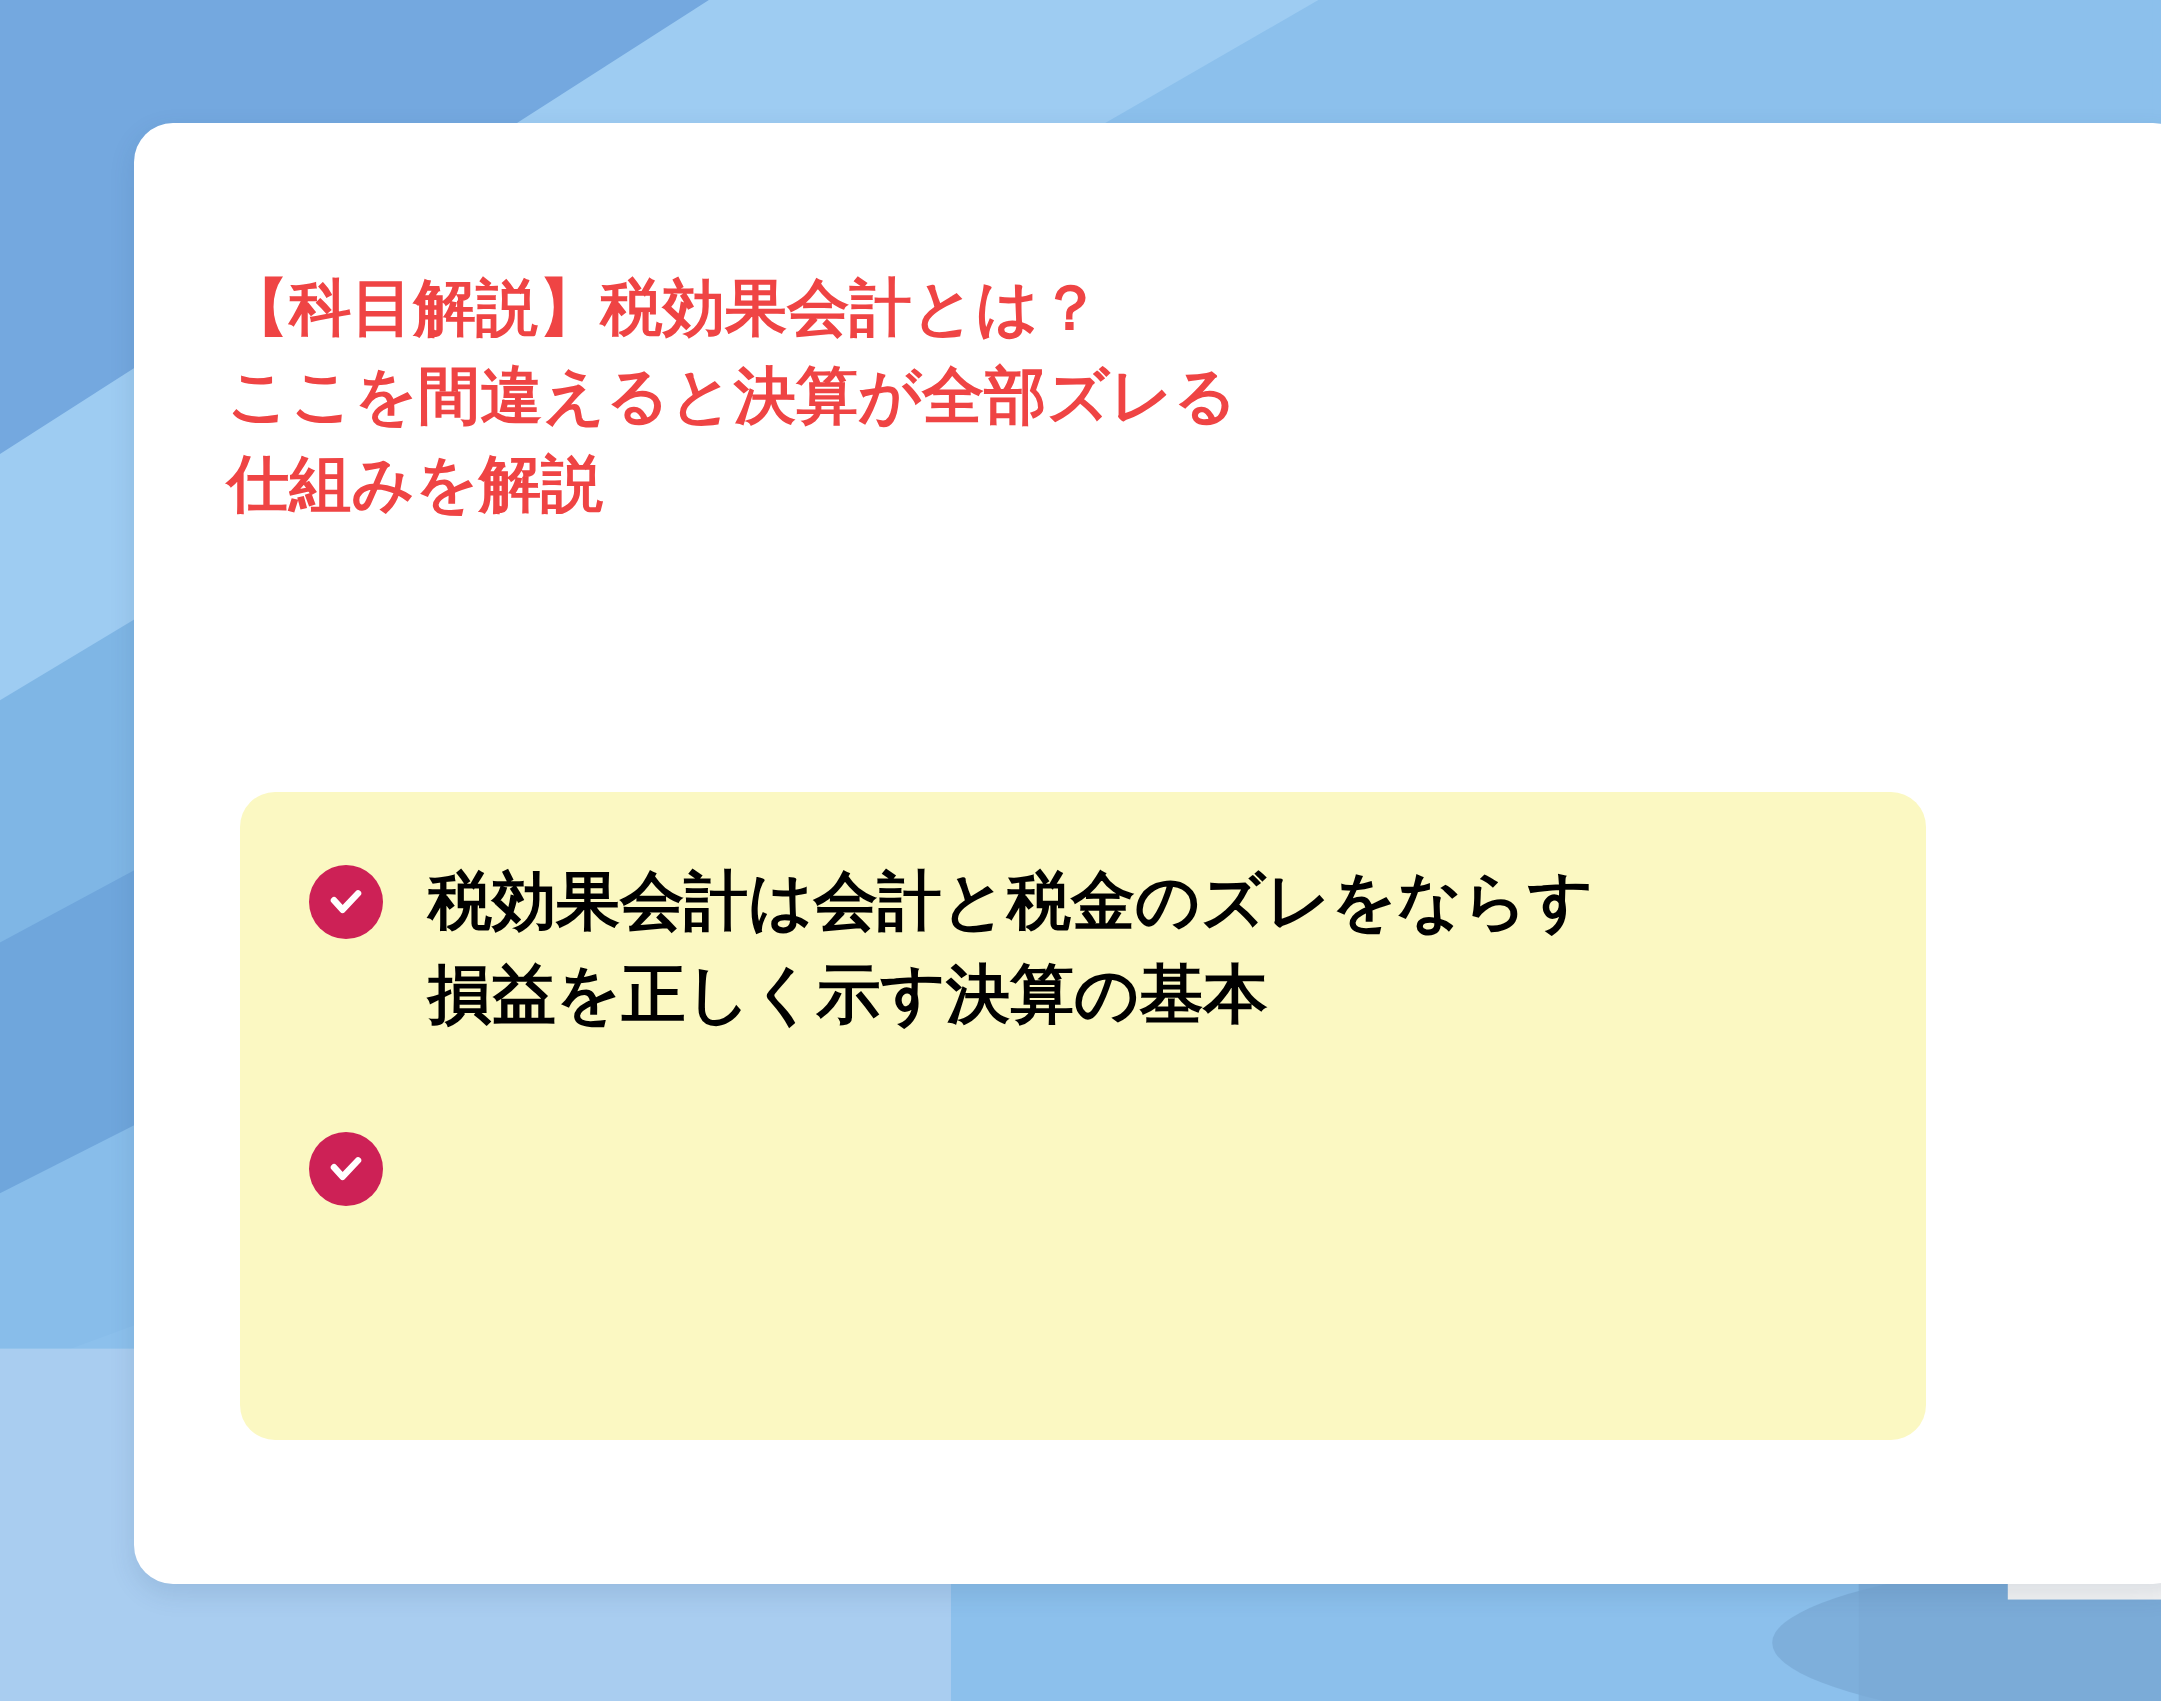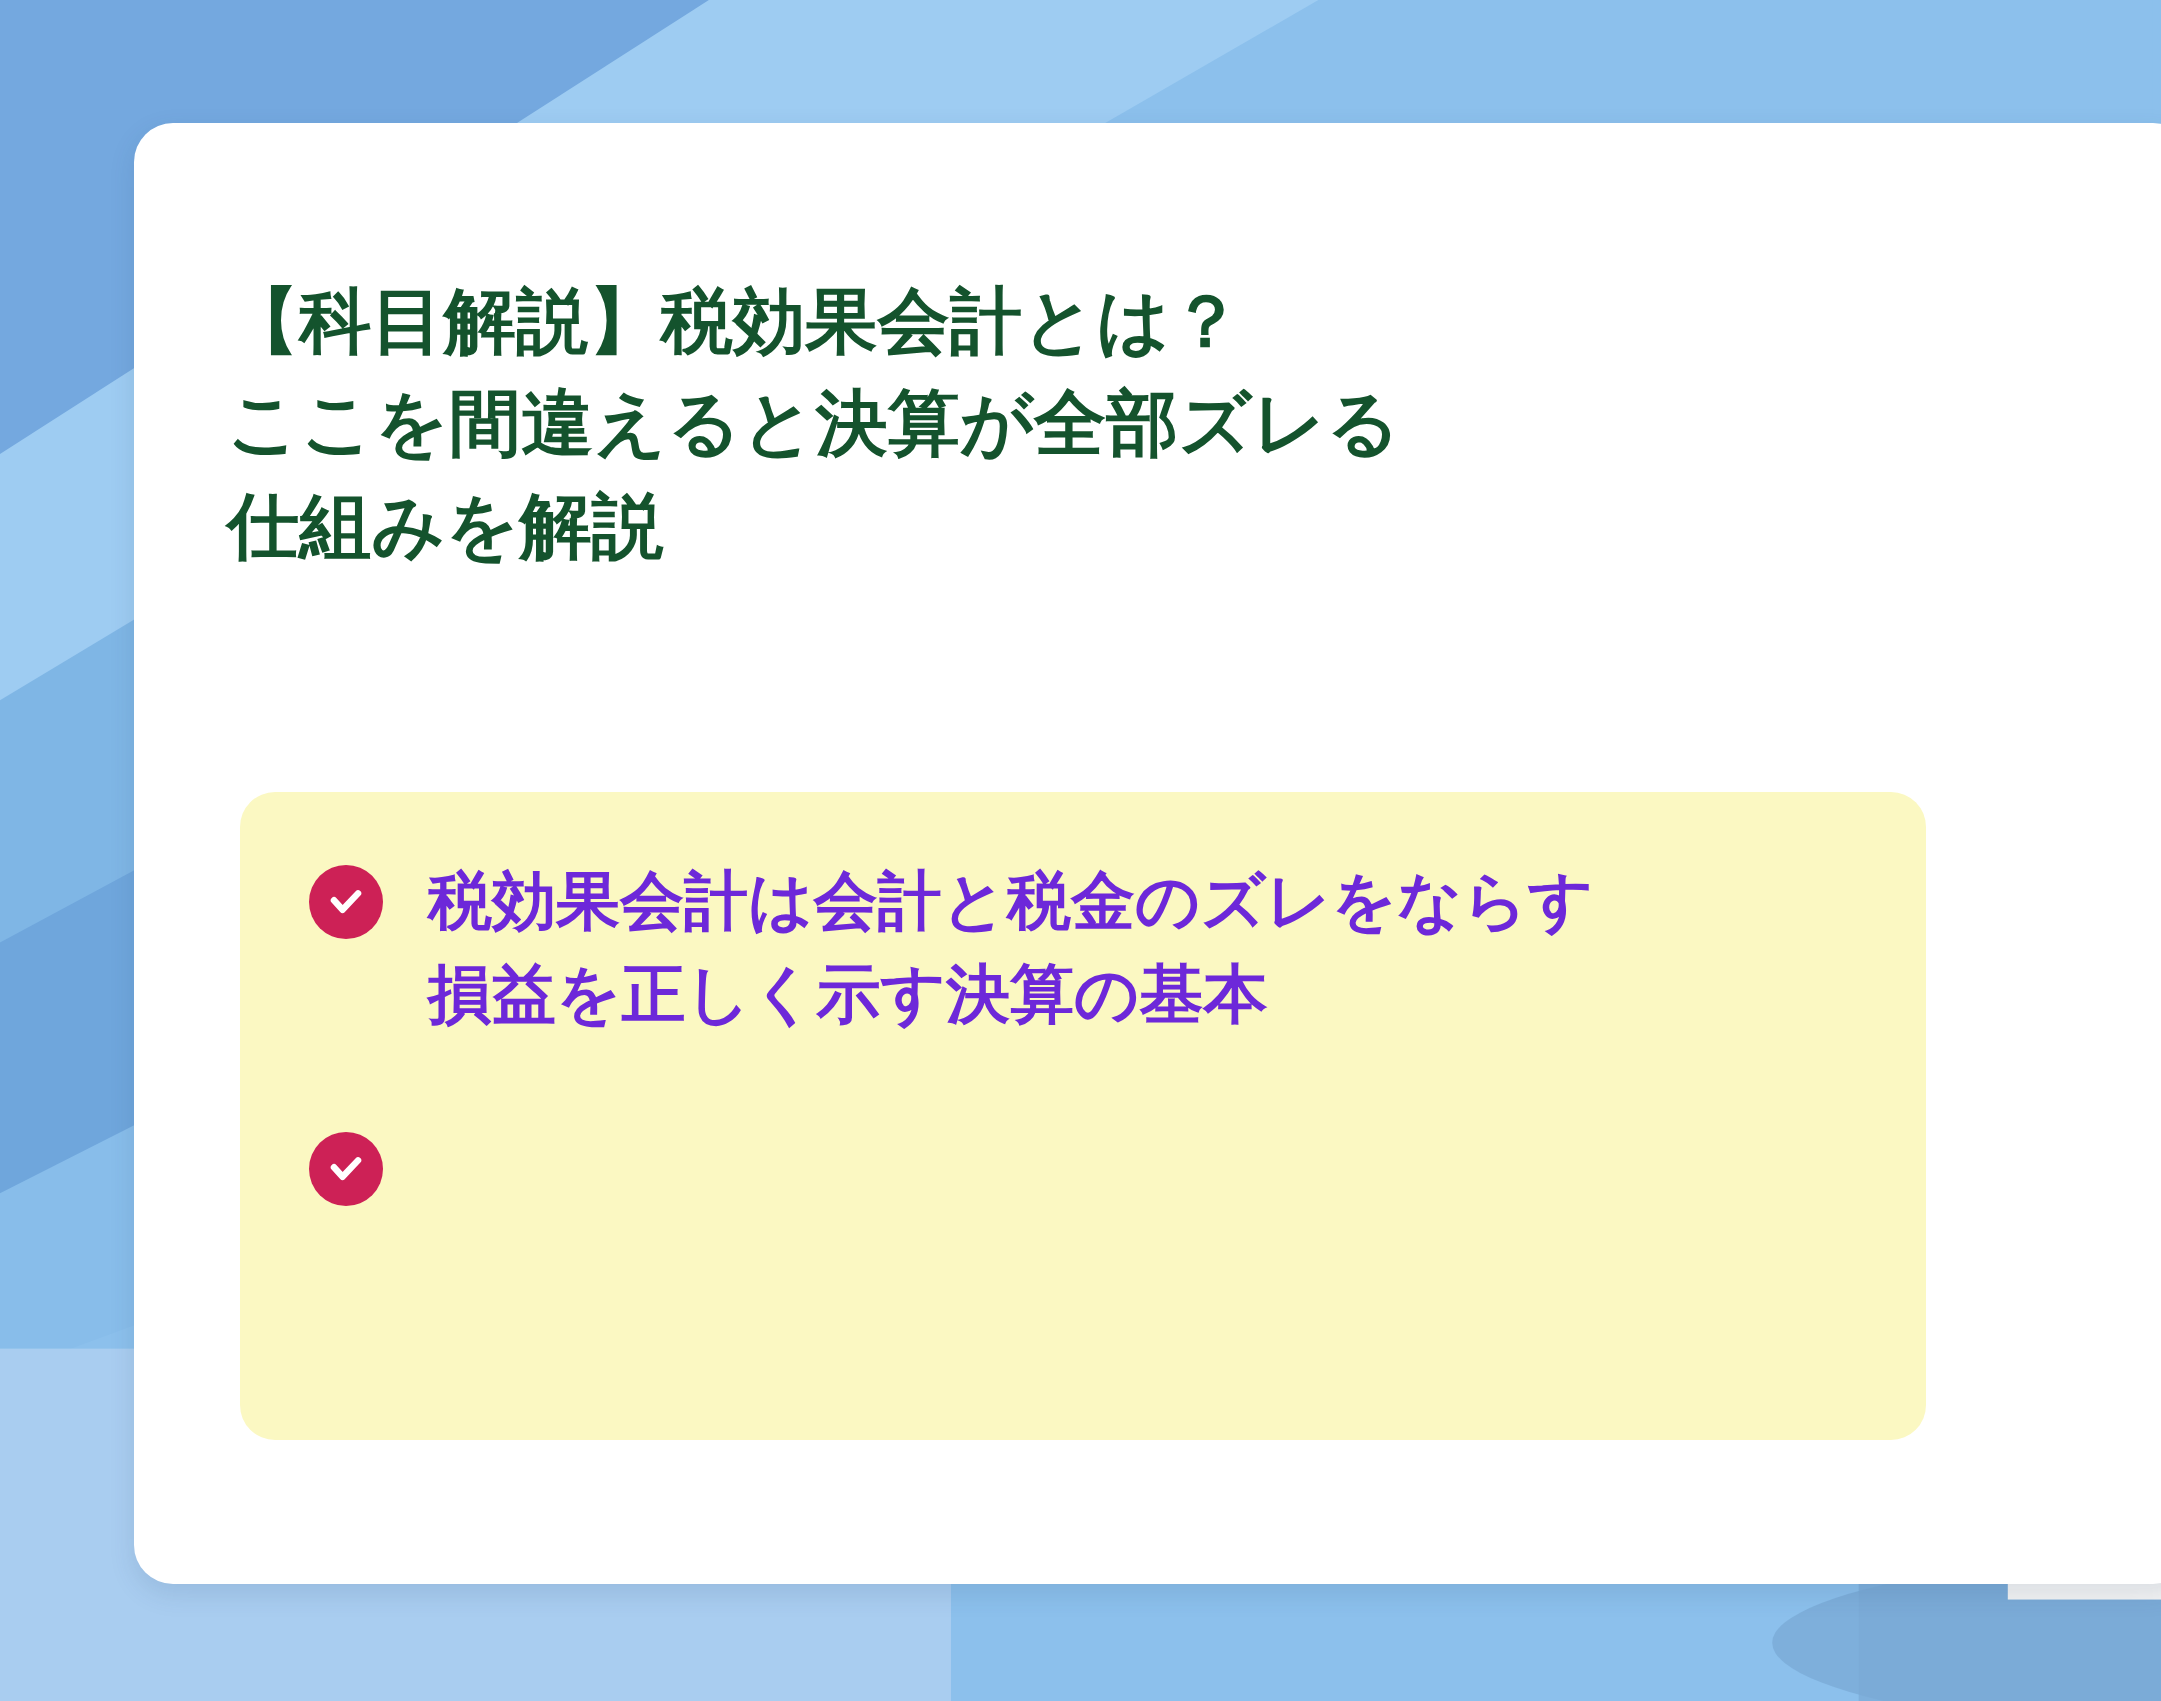--- a/index.html
+++ b/index.html
@@ -16,22 +16,22 @@
     position:absolute;
     left:134px;top:123px;
     width:2058px;height:1461px;
     background:#FFFFFF;
     border-radius:39px;
     box-shadow:0 9.5px 26px rgba(40,70,110,.13);
     z-index:5;
   }
   .title{
     position:absolute;left:93px;top:99px;width:1924px;
-    color:#14532d;
-    font-size:72px;
+    color:#ef4444;
+    font-size:62px;
     font-weight:700;
     line-height:1.42;
     letter-spacing:.004em;
     white-space:pre-line;
   }
 
   
   .hl{
     position:absolute;left:106px;top:669px;
     width:1686px;height:648px;
@@ -43,21 +43,21 @@
   }
   .bullet{display:flex;align-items:flex-start;margin-bottom:82px;}
   .bullet:last-child{margin-bottom:0;}
   .chk{
     flex:0 0 auto;width:74px;height:74px;border-radius:50%;
     background:#CD2156;position:relative;margin-top:9.5px;
   }
   .chk svg{position:absolute;left:50%;top:50%;transform:translate(-50%,-50%);}
   .btext{
     margin-left:45px;
-    color:#6d28d9;
+    color:#000000;
     font-size:64px;font-weight:700;line-height:1.45;
     white-space:pre-line;
   }
 </style>
 </head>
 <body>
 
 <div class="stage">
 
   <svg class="bg-svg" viewBox="0 0 7498 3937" preserveAspectRatio="none">

